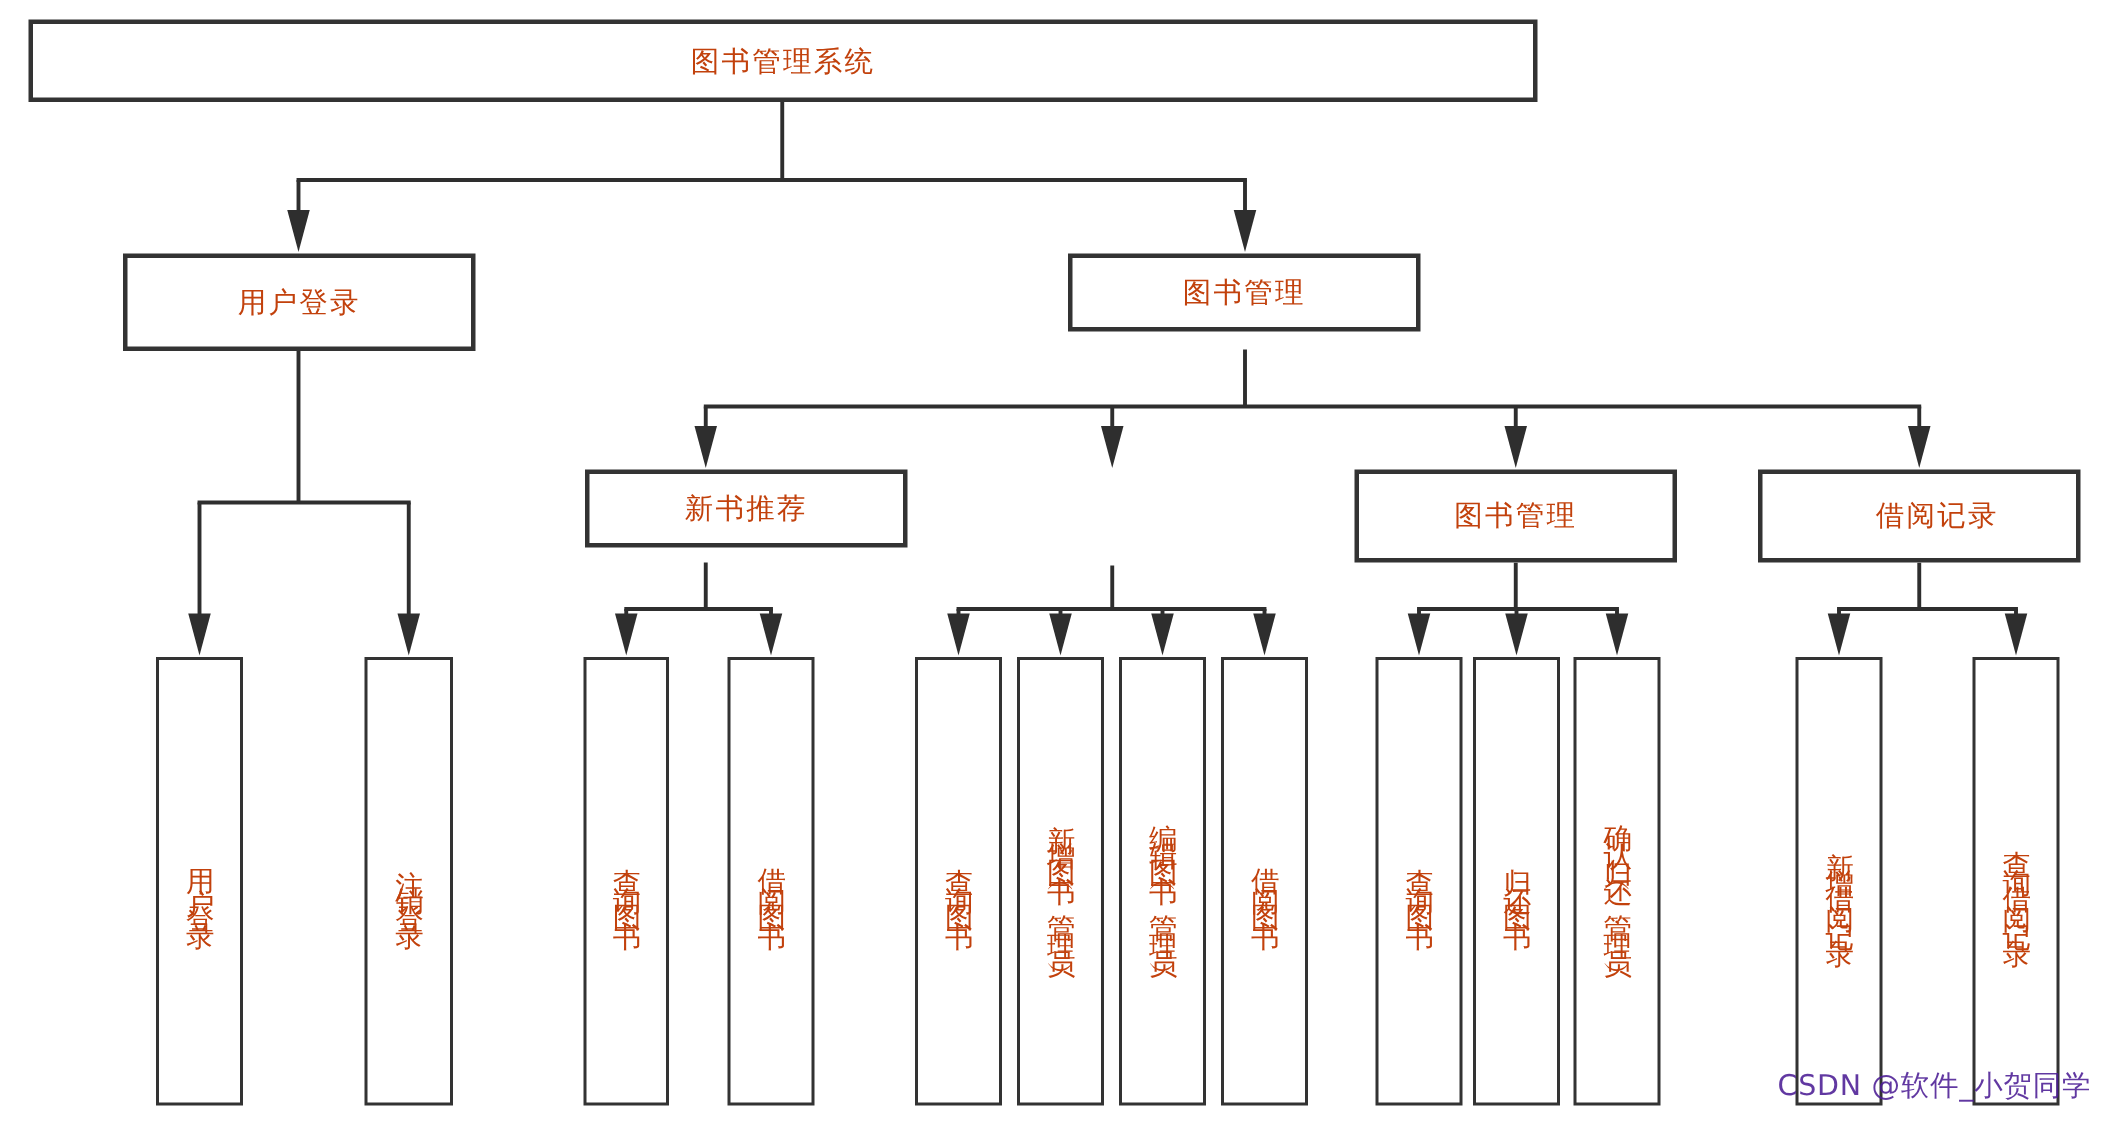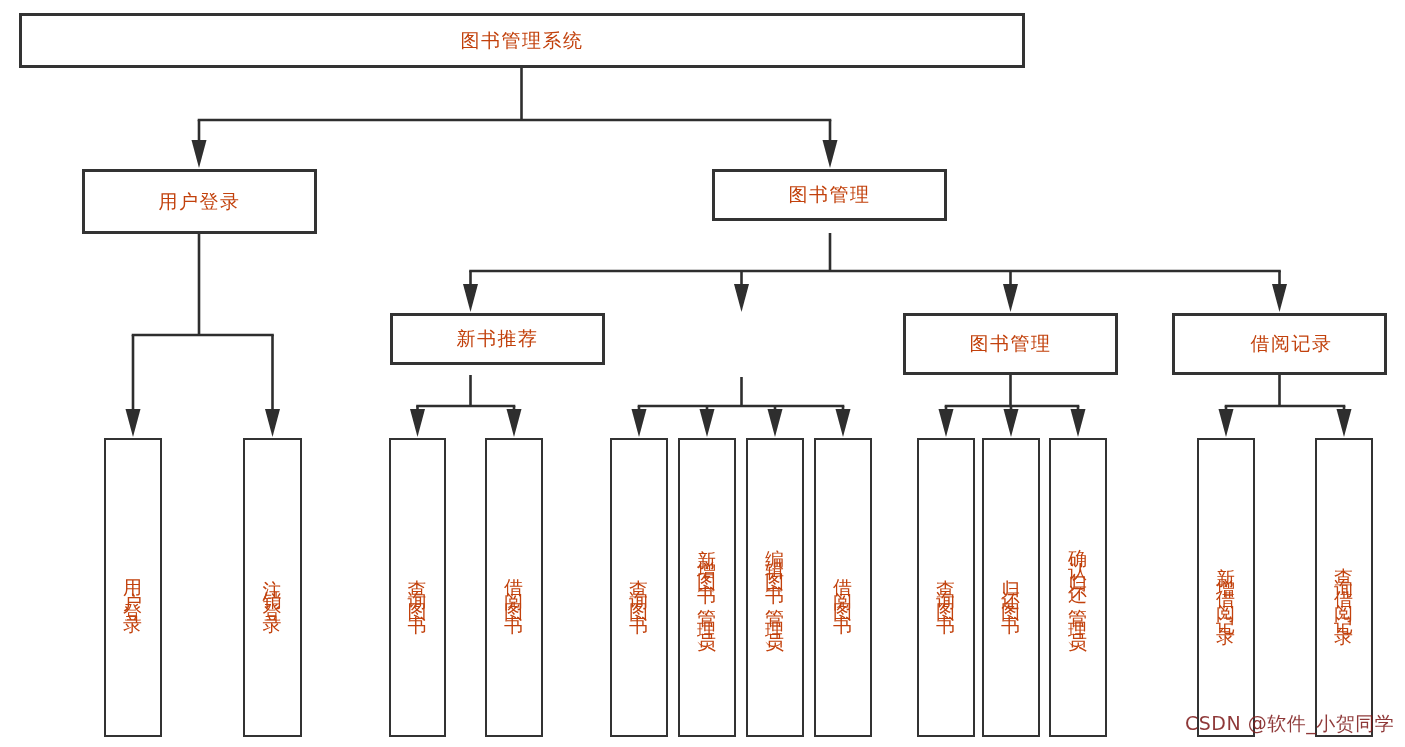--- a/index.html
+++ b/index.html
@@ -26,21 +26,21 @@
     writing-mode:vertical-rl;
     font-size:19px;
     letter-spacing:12px;
     line-height:1;
     white-space:nowrap;
   }
   .watermark{
     position:absolute;
     left:1185px;top:711px;
     font-size:19px;
-    color:#7f1d1d;
+    color:#4c1d95;
     opacity:0.88;
     letter-spacing:0.5px;
     white-space:nowrap;
     z-index:5;
   }
 </style>
 </head>
 <body>
 
 <div class="canvas">

